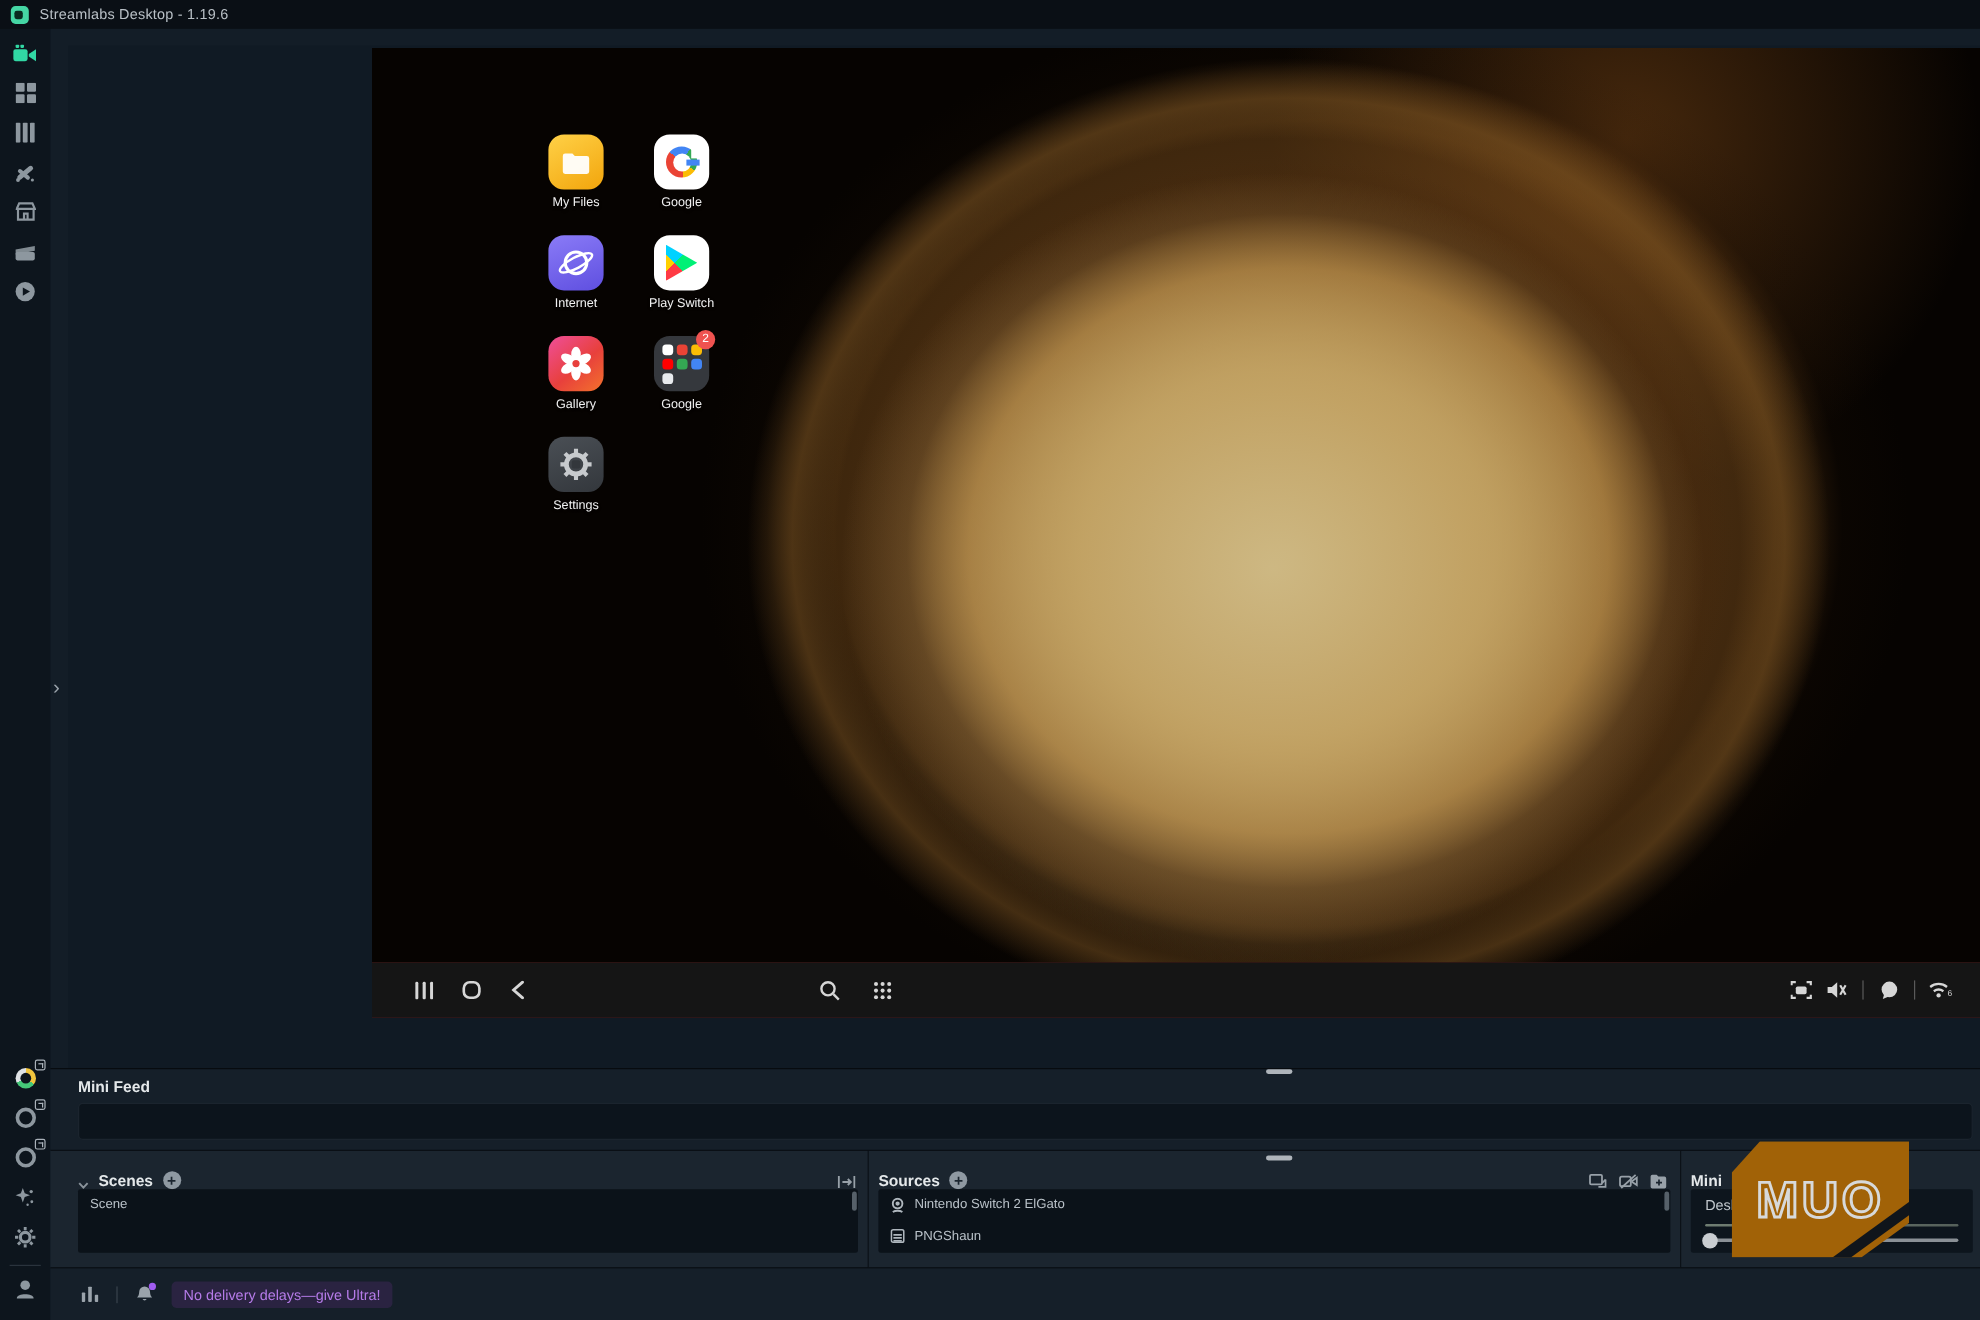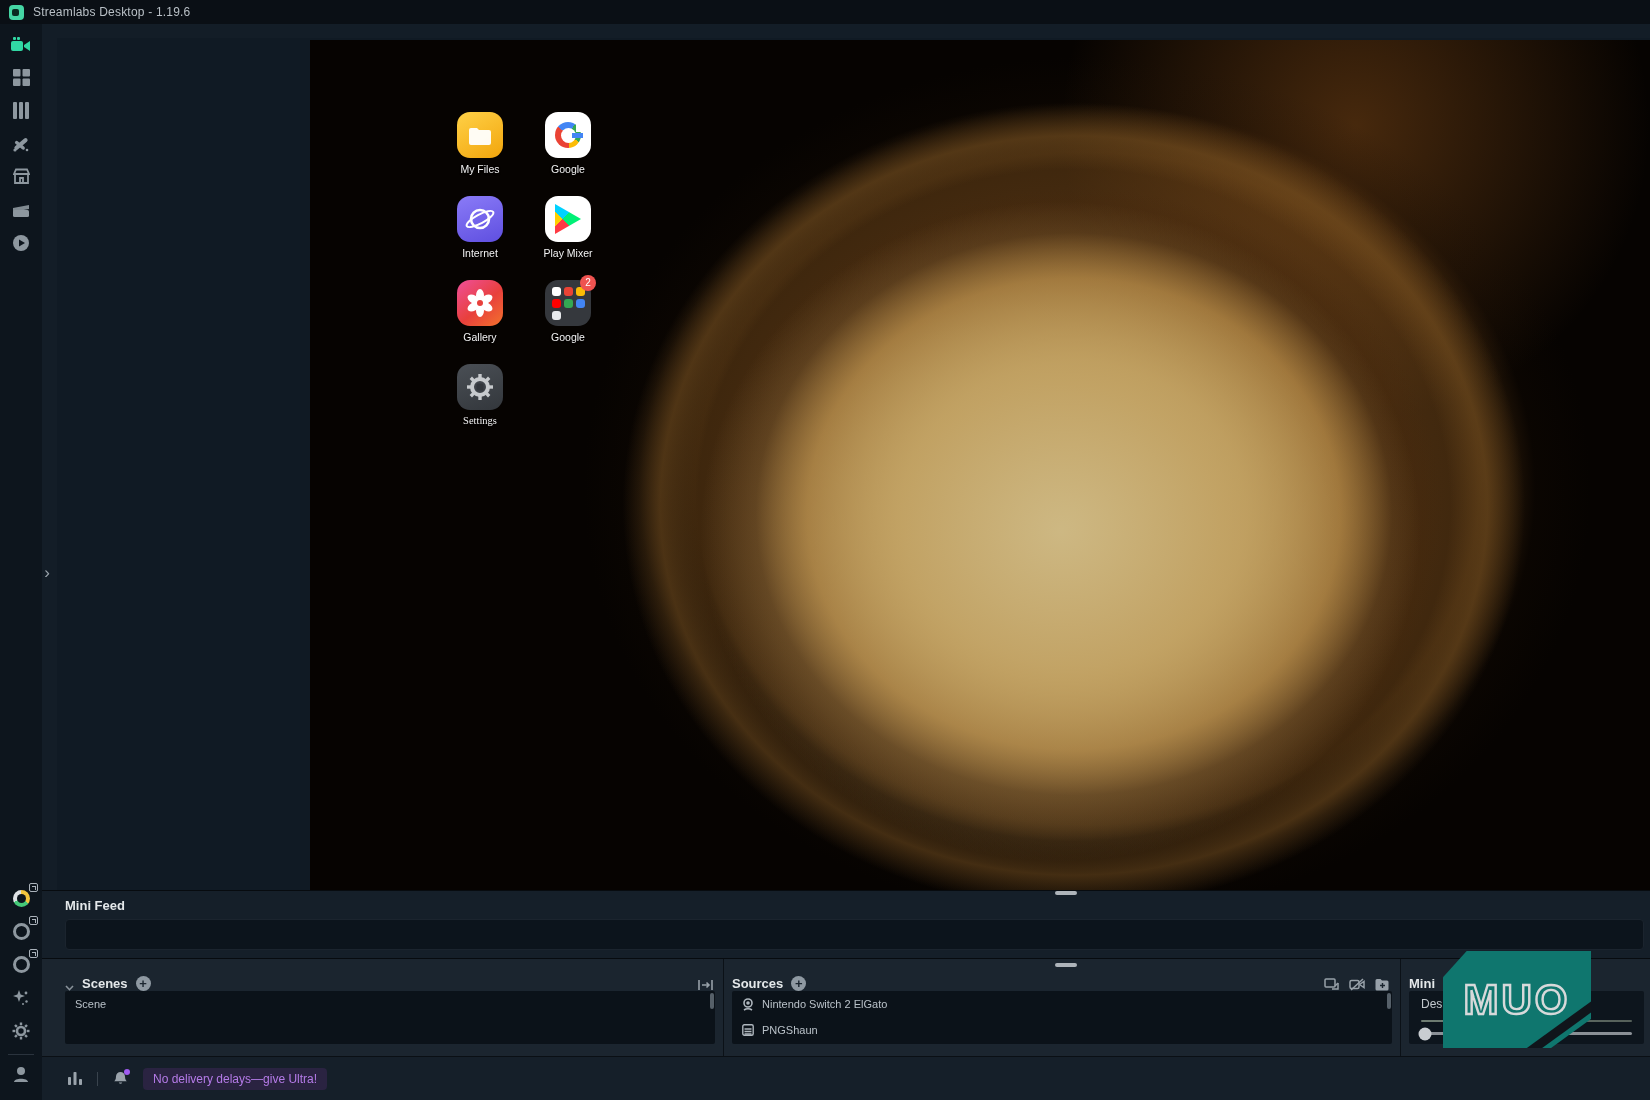--- a/index.html
+++ b/index.html
@@ -29,39 +29,39 @@
   .ext-badge { position:absolute; right:-4px; top:-4px; width:9px; height:9px; background:#0d151d; border:1.5px solid #aab2ba; border-radius:2px; }
   .ext-badge::after { content:""; position:absolute; left:2px; top:2px; width:3px; height:3px; border-top:1.5px solid #aab2ba; border-right:1.5px solid #aab2ba; }
 
   .expander { position:absolute; left:36px; top:536px; width:22px; height:26px; display:flex; align-items:center; justify-content:center; color:#9aa3ab; font-size:17px; cursor:pointer; z-index:5; }
 
   .main { flex:1; display:flex; flex-direction:column; background:#131d27; position:relative; }
 
   
   .preview-area { height:866px; position:relative; flex:none; }
   .backdrop { position:absolute; left:15px; top:14px; right:0; bottom:0; background:#101a24; }
-  .video { position:absolute; left:268px; top:16px; width:1340px; height:908px; background:#7f1d1d; }
+  .video { position:absolute; left:268px; top:16px; width:1340px; height:808px; background:#7f1d1d; }
   .screen { position:absolute; left:0; right:0; top:0; bottom:46px;
     background:
       radial-gradient(ellipse 360px 330px at 56% 57%, rgba(208,188,136,.85) 0%, rgba(198,168,106,.8) 45%, rgba(0,0,0,0) 100%),
       radial-gradient(ellipse 430px 380px at 57% 55%, #bfa267 0%, #b08a4a 40%, #8f6228 62%, rgba(70,40,12,.75) 74%, rgba(15,8,2,0) 86%),
       radial-gradient(ellipse 470px 420px at 57% 54%, rgba(0,0,0,0) 80%, rgba(125,85,35,.5) 88%, rgba(20,12,4,0) 96%),
       radial-gradient(ellipse 560px 480px at 58% 52%, rgba(120,75,28,.55) 58%, rgba(140,88,30,.42) 70%, rgba(30,16,4,.18) 80%, rgba(0,0,0,0) 90%),
       radial-gradient(circle 420px at 78% 10%, rgba(135,78,25,.5), rgba(0,0,0,0) 70%),
       #060301; }
 
   
   .dev-app { position:absolute; width:70px; text-align:center; }
   .dev-app .icon { width:46px; height:46px; margin:0 auto; border-radius:13px; position:relative;
     display:flex; align-items:center; justify-content:center; }
   .dev-app .label { margin-top:5px; font-size:10.5px; color:#f2f2f2; text-shadow:0 1px 2px rgba(0,0,0,.8); }
   .pos-r1c1{left:135px;top:72px;} .pos-r1c2{left:223px;top:72px;}
   .pos-r2c1{left:135px;top:156px;} .pos-r2c2{left:223px;top:156px;}
   .pos-r3c1{left:135px;top:240px;} .pos-r3c2{left:223px;top:240px;}
-  .pos-r4c1{left:135px;top:324px;font-family:Liberation Serif, serif;}
+  .pos-r4c1{left:135px;top:324px;}
 
   .ic-myfiles { background:linear-gradient(150deg,#ffd147,#f2a50c); }
   .ic-google { background:#fff; }
   .g-circle { width:26px; height:26px; border-radius:50%;
     background:conic-gradient(from -50deg,#4285f4 0 23%,#34a853 23% 48%,#fbbc05 48% 62%,#ea4335 62% 100%); position:relative; }
   .g-circle::after { content:""; position:absolute; inset:5.5px; border-radius:50%; background:#fff; }
   .g-bar { position:absolute; right:8px; top:21px; width:11px; height:5px; background:#4285f4; z-index:2; }
   .g-notch { position:absolute; right:7px; top:12px; width:8px; height:8px; background:#fff; z-index:1; }
   .ic-internet { background:linear-gradient(160deg,#8a7bf7,#5f4fe0); }
   .ic-playstore { background:#fff; }
@@ -115,21 +115,21 @@
   .mx-knob { position:absolute; left:2%; top:50%; transform:translate(-50%,-50%); width:13px; height:13px; border-radius:50%; background:#c9cdd1; cursor:pointer; }
 
   
   .statusbar { height:44px; flex:none; background:#151f29; border-top:1px solid #0a0f14; display:flex; align-items:center; gap:15px; padding-left:26px; }
   .st-sep { width:1px; height:14px; background:#39434d; }
   .bell-wrap { position:relative; display:flex; color:#9aa3ab; cursor:pointer; }
   .bell-dot { position:absolute; right:-2px; top:-2px; width:6px; height:6px; border-radius:50%; background:#a05cf0; }
   .notif-pill { background:#2a2341; border-radius:4px; padding:4px 10px; font-size:12px; color:#b57be8; cursor:pointer; }
 
   
-  .muo { position:absolute; left:1443px; top:951px; width:148px; height:97px; background:#0f766e;
+  .muo { position:absolute; left:1443px; top:951px; width:148px; height:97px; background:#a16207;
     clip-path:polygon(16% 0, 100% 0, 100% 70%, 73% 100%, 0 100%, 0 27%);
     z-index:50; pointer-events:none; display:flex; align-items:center; justify-content:center; }
   .muo-stripe { position:absolute; right:-18px; bottom:6px; width:120px; height:9px; background:#10151b; transform:rotate(-36deg); }
   .muo svg { position:relative; }
 </style>
 </head>
 <body>
 
 <div class="app">
 
@@ -272,21 +272,21 @@
                   <ellipse cx="17" cy="17" rx="15" ry="4.5" stroke-width="2" transform="rotate(-28 17 17)"></ellipse>
                 </svg>
             </div>
             <div class="label">Internet</div>
           </div>
 
           <div class="dev-app pos-r2c2">
             <div class="icon ic-playstore">
                 <div class="play-tri"></div>
               </div>
-            <div class="label">Play Mixer</div>
+            <div class="label">Play Switch</div>
           </div>
 
           <div class="dev-app pos-r3c1">
             <div class="icon ic-gallery">
               <svg width="32" height="32" viewBox="0 0 32 32">
                   <g fill="#fff">
                     <ellipse cx="16" cy="8.5" rx="4" ry="6.5"></ellipse>
                     <ellipse cx="16" cy="8.5" rx="4" ry="6.5" transform="rotate(60 16 16)"></ellipse>
                     <ellipse cx="16" cy="8.5" rx="4" ry="6.5" transform="rotate(120 16 16)"></ellipse>
                     <ellipse cx="16" cy="8.5" rx="4" ry="6.5" transform="rotate(180 16 16)"></ellipse>

